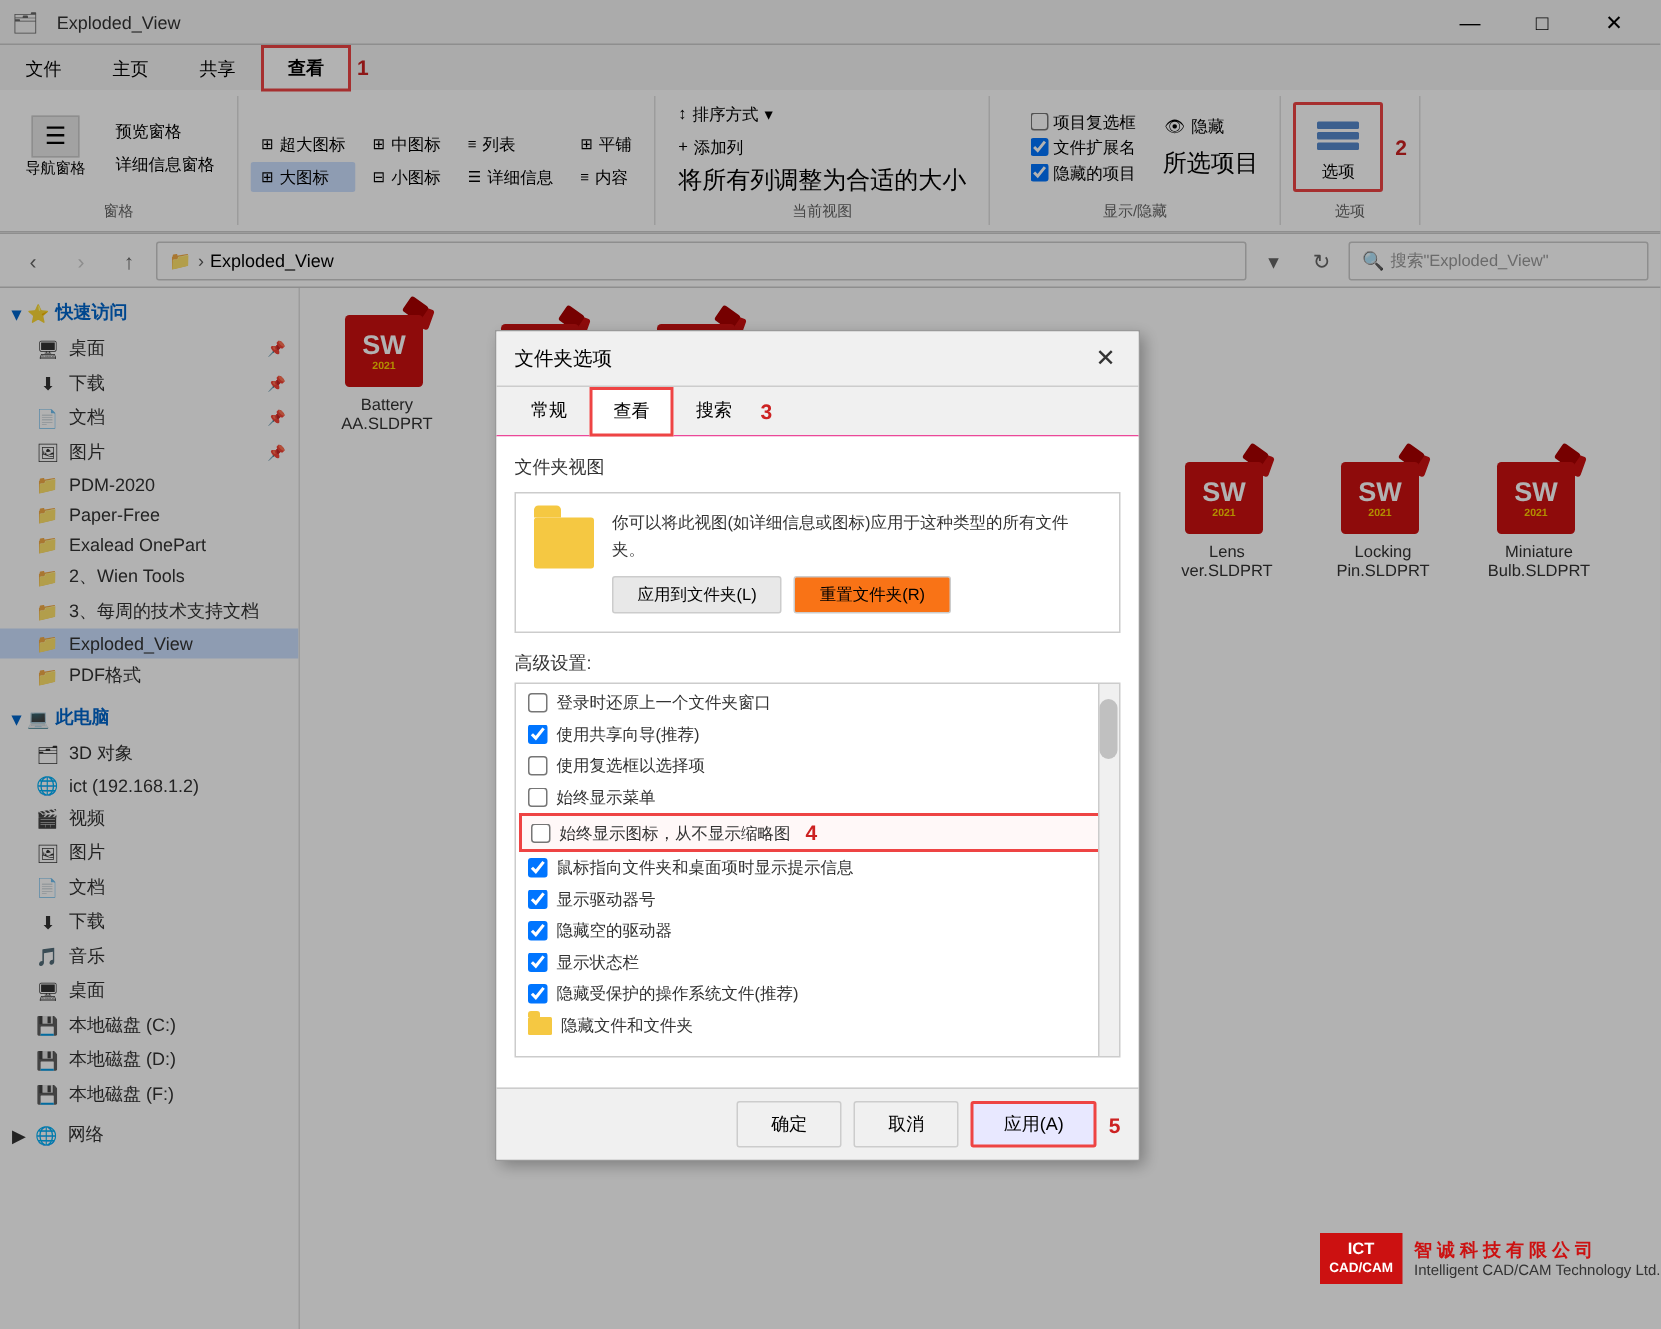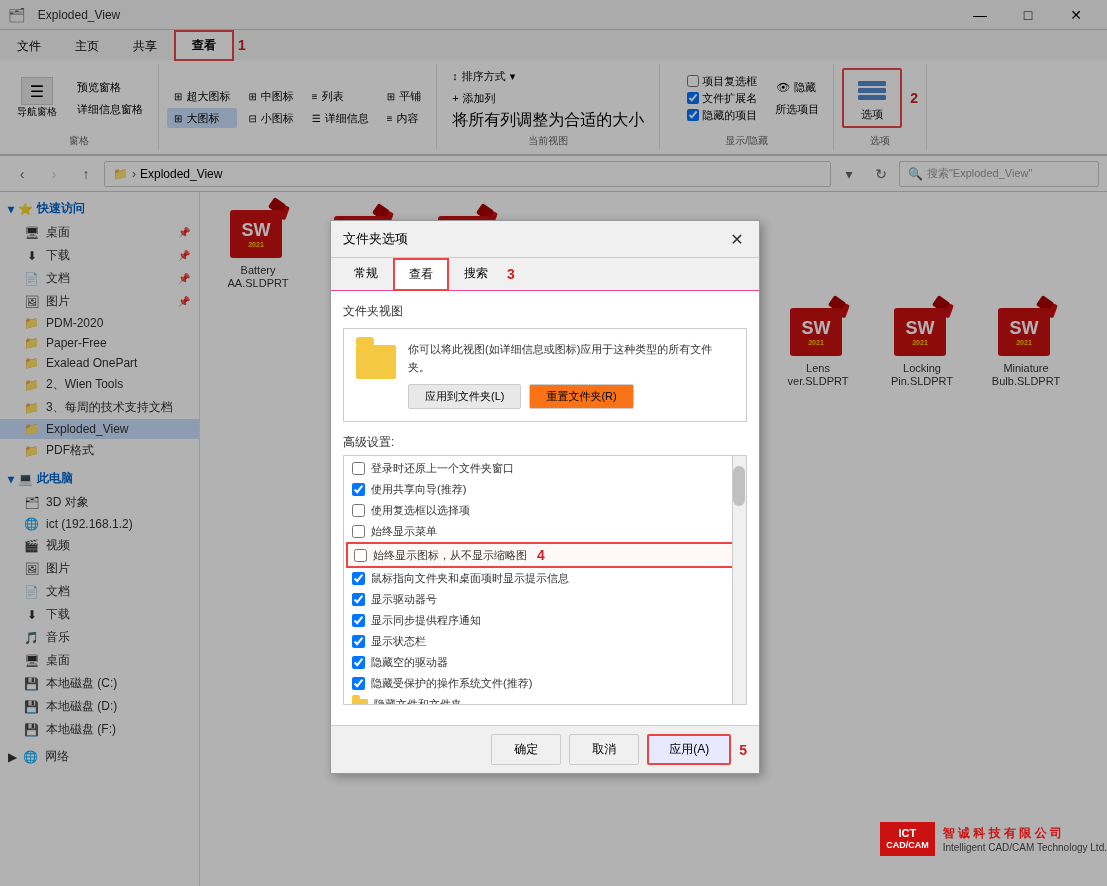--- a/index.html
+++ b/index.html
@@ -228,21 +228,21 @@
           <div class="ribbon-checkbox">
             <input type="checkbox" checked="" style="">
             <span>隐藏的项目</span>
           </div>
         </div>
         <div class="ribbon-small-group" style="margin-left:8px;">
           <div class="ribbon-btn-small">
             <span>👁</span>
             <span>隐藏</span>
           </div>
-          <div style="font-size:11px;padding:2px 6px;">所选项目</div>
+          <div style="font-size:16px;padding:2px 6px;">所选项目</div>
         </div>
       </div>
       <div class="ribbon-group-label">显示/隐藏</div>
     </div>
 
     <div class="ribbon-group">
       <div class="ribbon-group-content">
         <div class="ribbon-btn-large red-outline">
           <div style="width:28px;height:32px;display:flex;flex-direction:column;justify-content:center;gap:2px;">
             <div style="height:5px;background:#5588cc;border-radius:1px;"></div>
@@ -537,29 +537,25 @@
           <div class="advanced-item">
             <input type="checkbox" checked="" style="">
             <span>鼠标指向文件夹和桌面项时显示提示信息</span>
           </div>
           <div class="advanced-item">
             <input type="checkbox" checked="" style="">
             <span>显示驱动器号</span>
           </div>
           <div class="advanced-item">
             <input type="checkbox" checked="" style="">
-            <span>显示同步提供程序通知</span>
+            <span>隐藏空的驱动器</span>
           </div>
           <div class="advanced-item">
             <input type="checkbox" checked="" style="">
             <span>显示状态栏</span>
-          </div>
-          <div class="advanced-item">
-            <input type="checkbox" checked="" style="">
-            <span>隐藏空的驱动器</span>
           </div>
           <div class="advanced-item">
             <input type="checkbox" checked="" style="">
             <span>隐藏受保护的操作系统文件(推荐)</span>
           </div>
           <div class="advanced-folder-item">
             <div class="folder-small-icon"></div>
             <span>隐藏文件和文件夹</span>
           </div>
 

